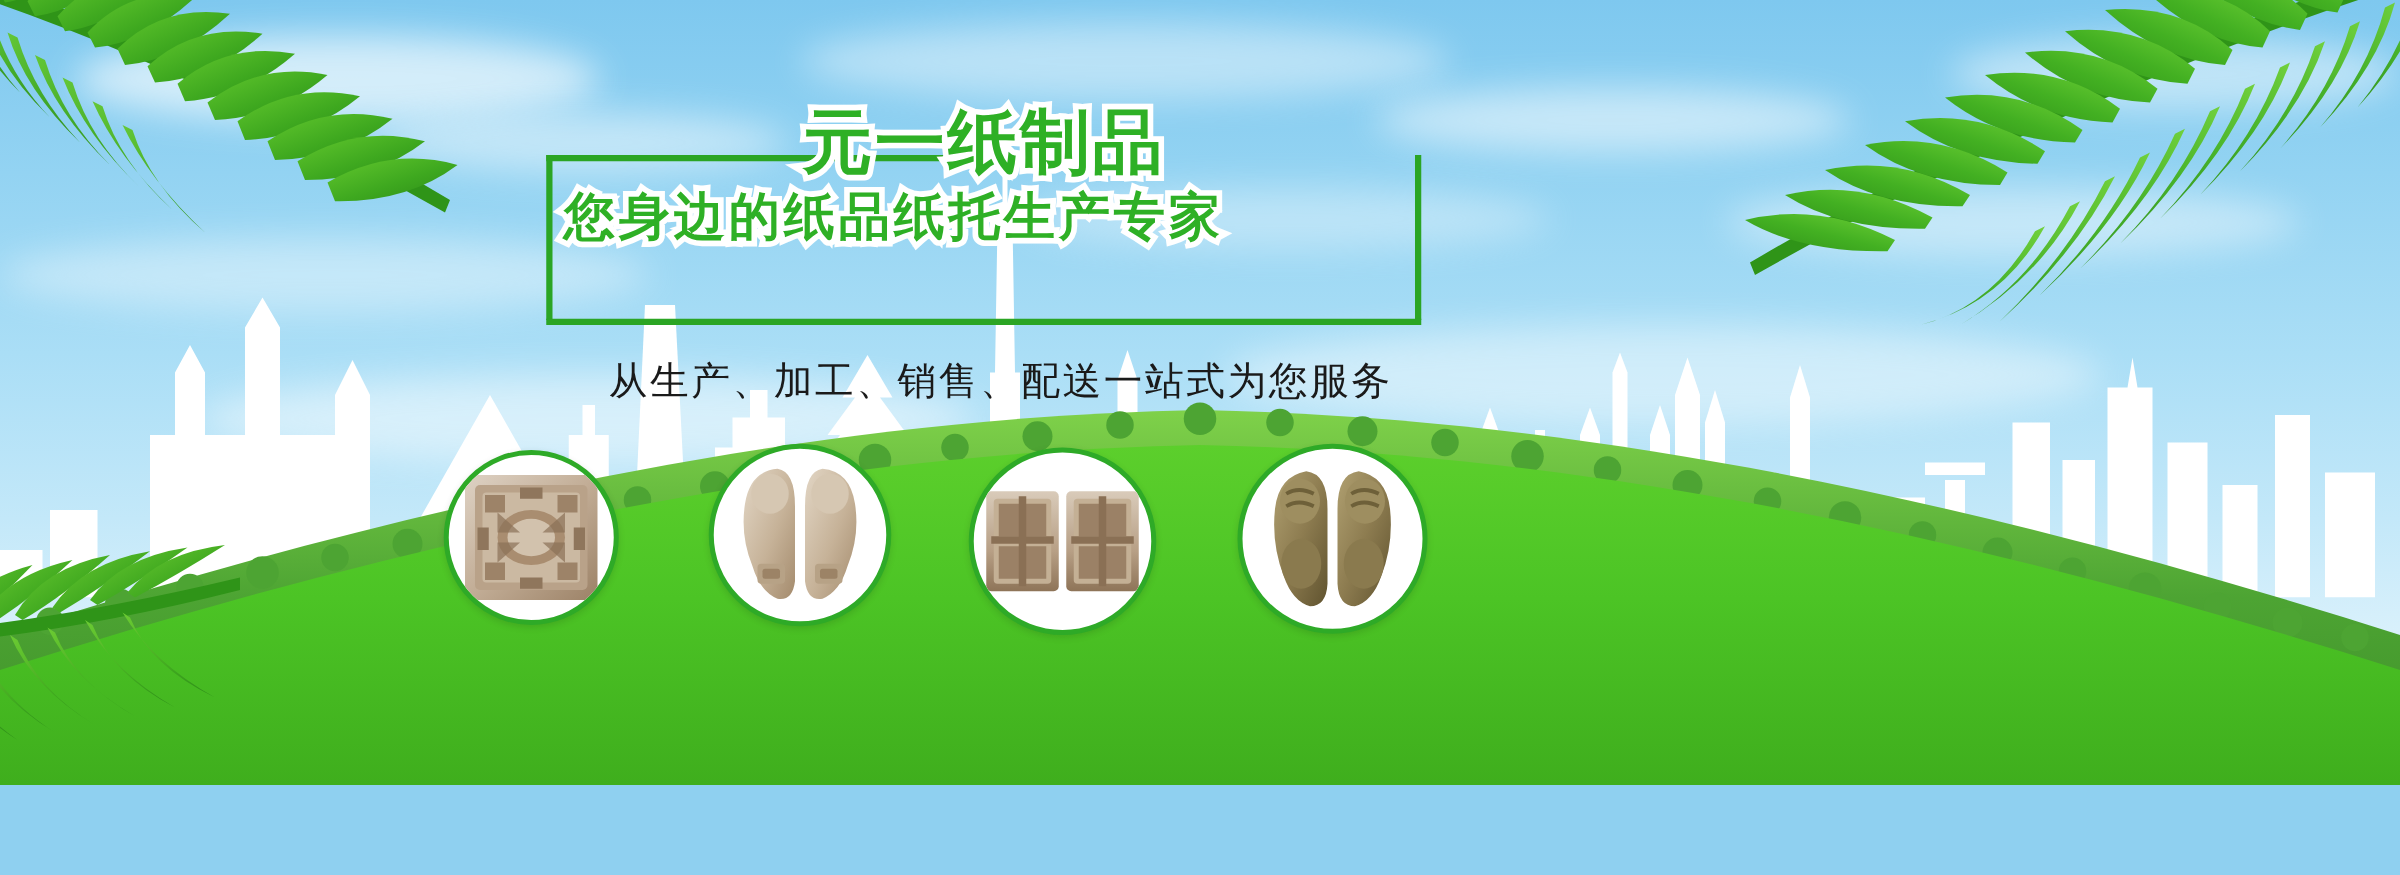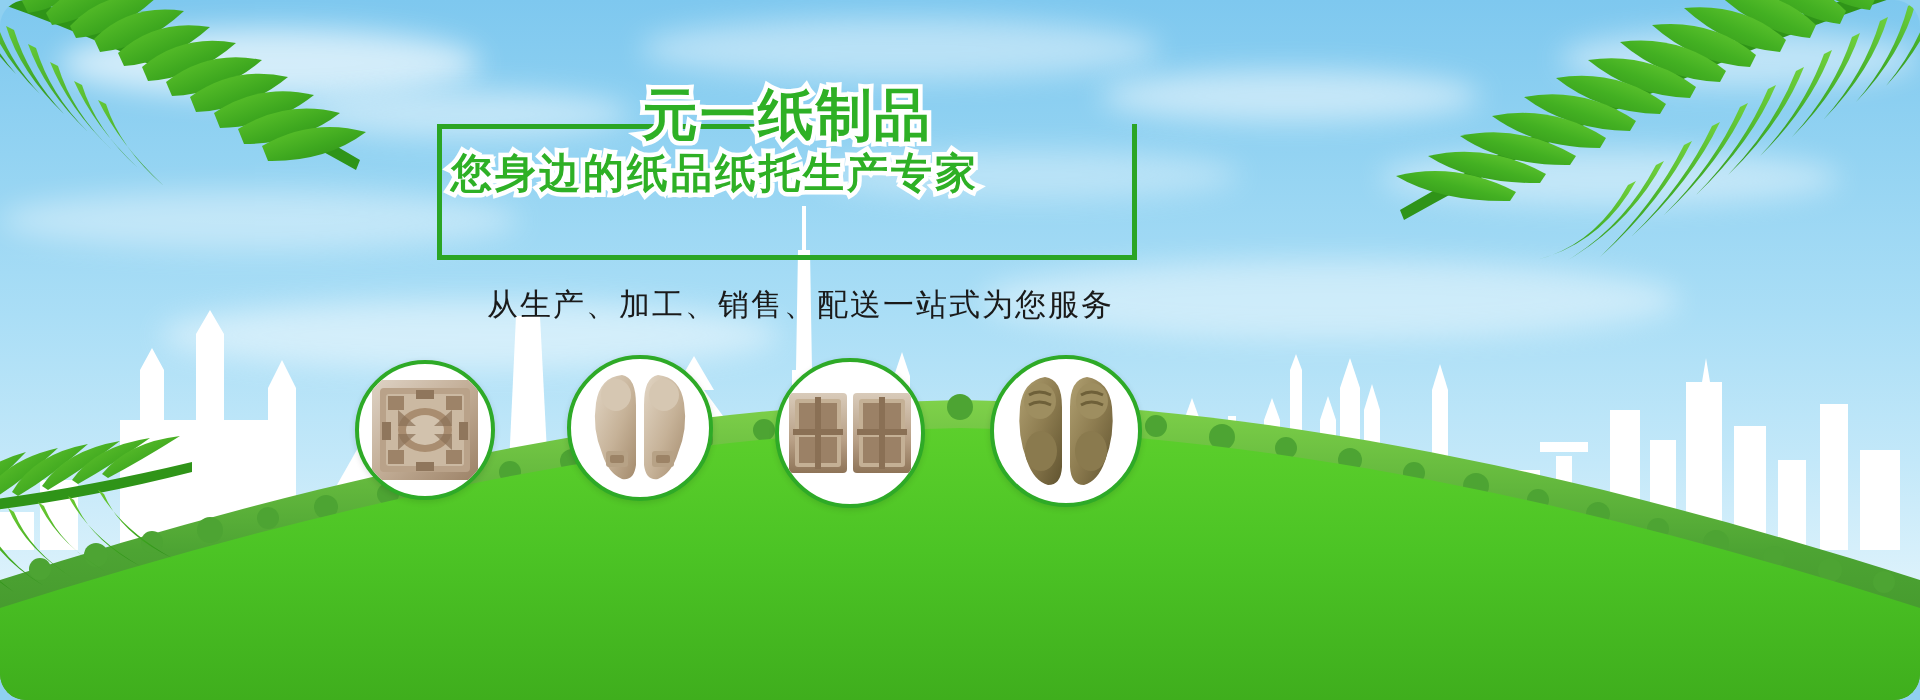--- a/index.html
+++ b/index.html
@@ -5,23 +5,22 @@
   * { margin:0; padding:0; box-sizing:border-box; }
   html,body { width:1920px; height:700px; overflow:hidden; }
   body {
     font-family:"Liberation Sans", sans-serif;
     background:#8fd0f0;
   }
 
   
   .banner {
     position:relative;
-    width:1920px; height:700px;
+    width:1920px; height:628px;
     overflow:hidden;
-    border-radius:26px;
   }
 
   
   .sky {
     position:absolute; inset:0;
     background:
       linear-gradient(180deg,#7ec8ef 0%, #93d3f2 22%, #aadef6 45%, #c3e8f9 66%, #dff3fc 85%, #eef9fe 100%);
   }
   .cloud {
     position:absolute;

